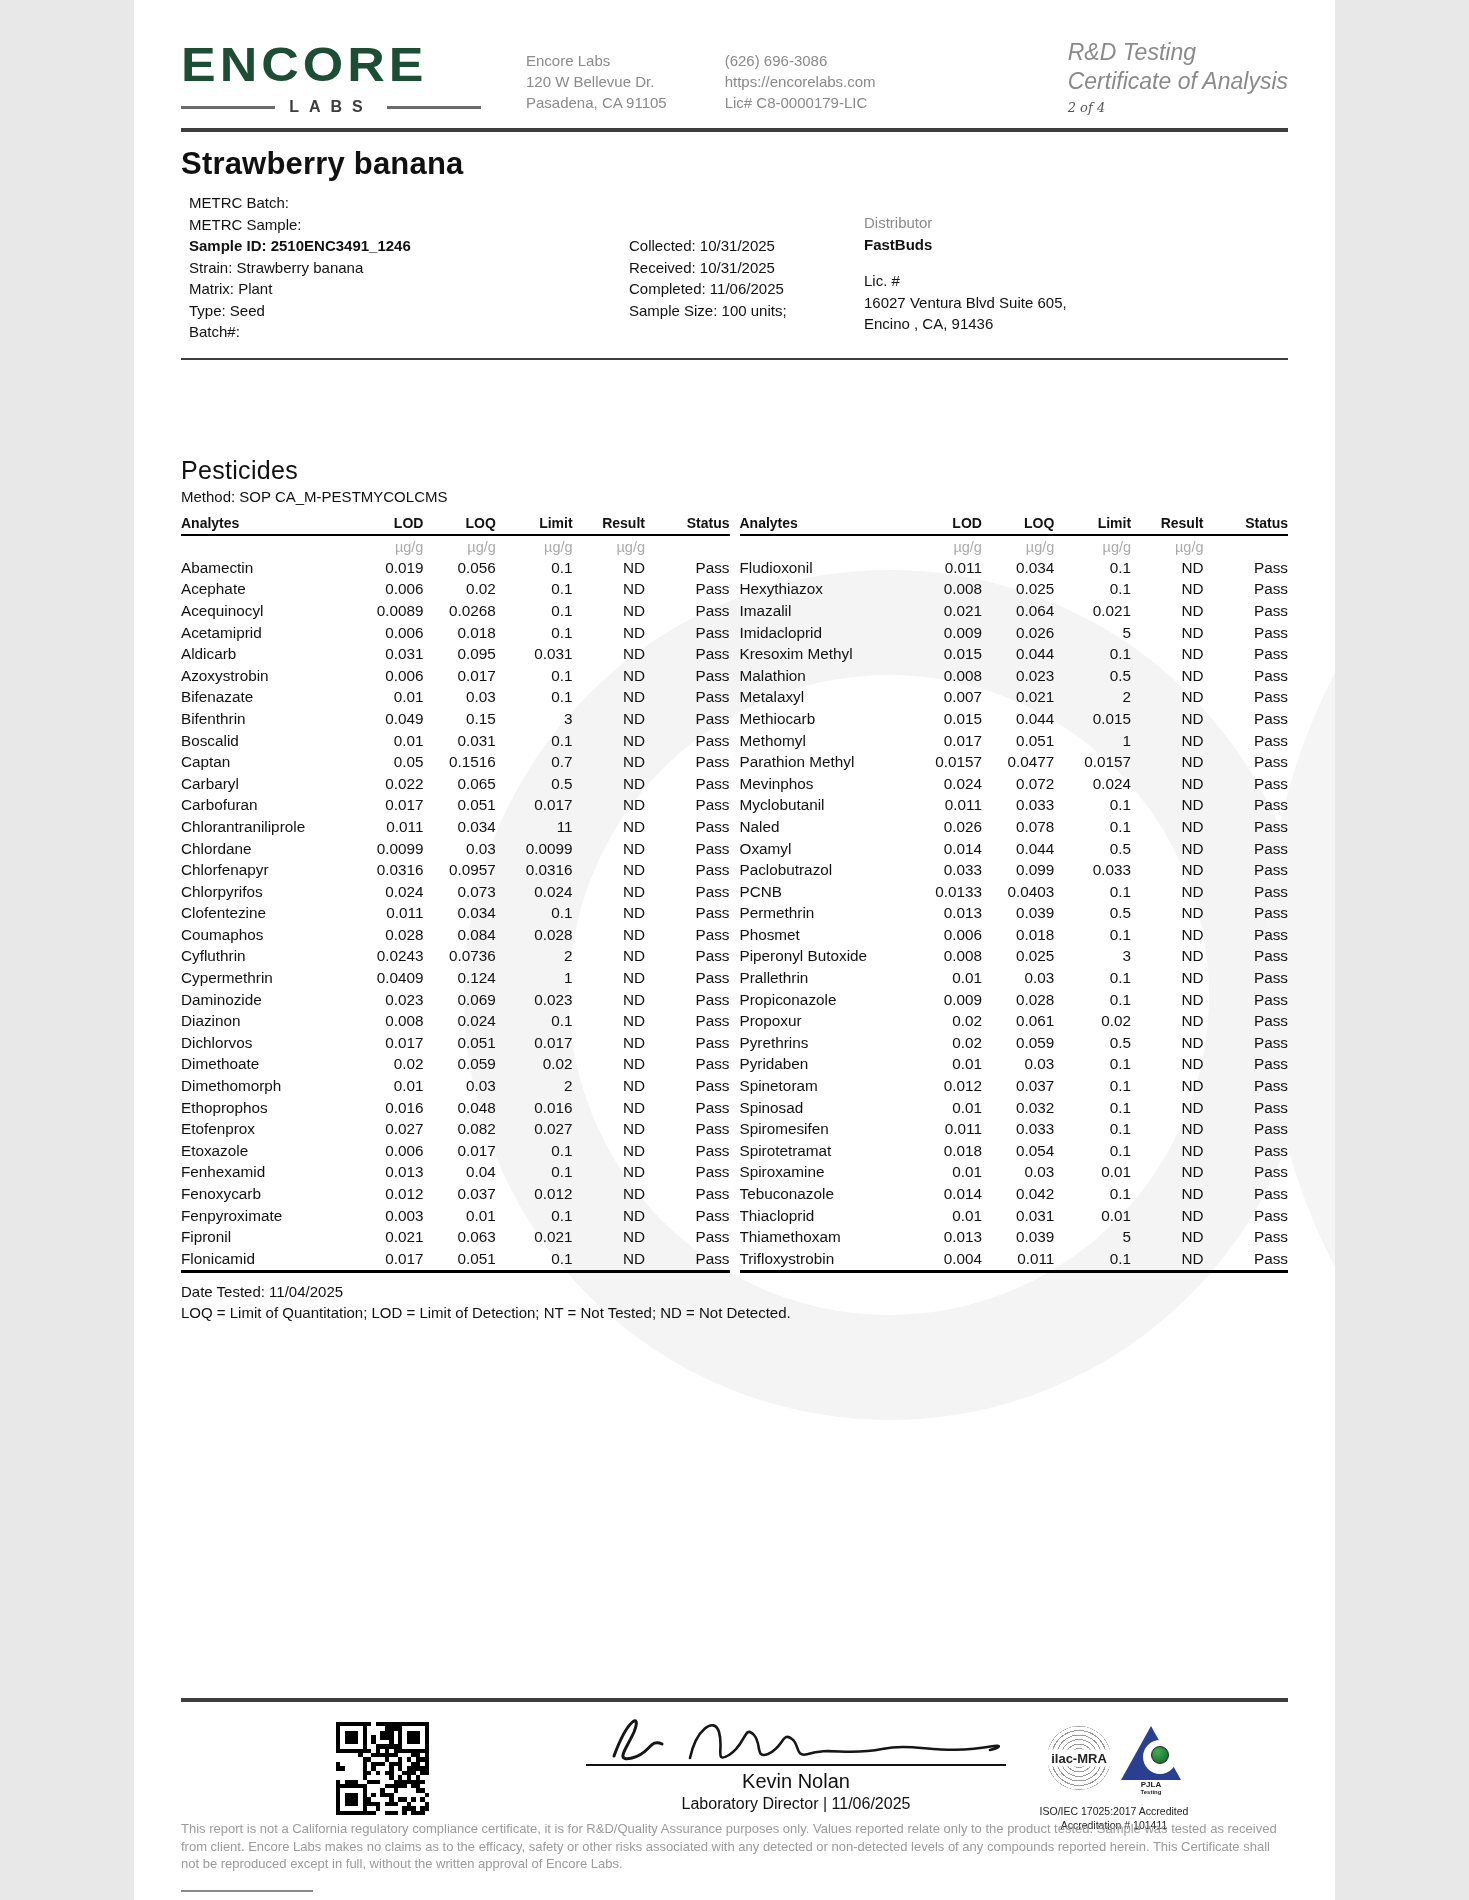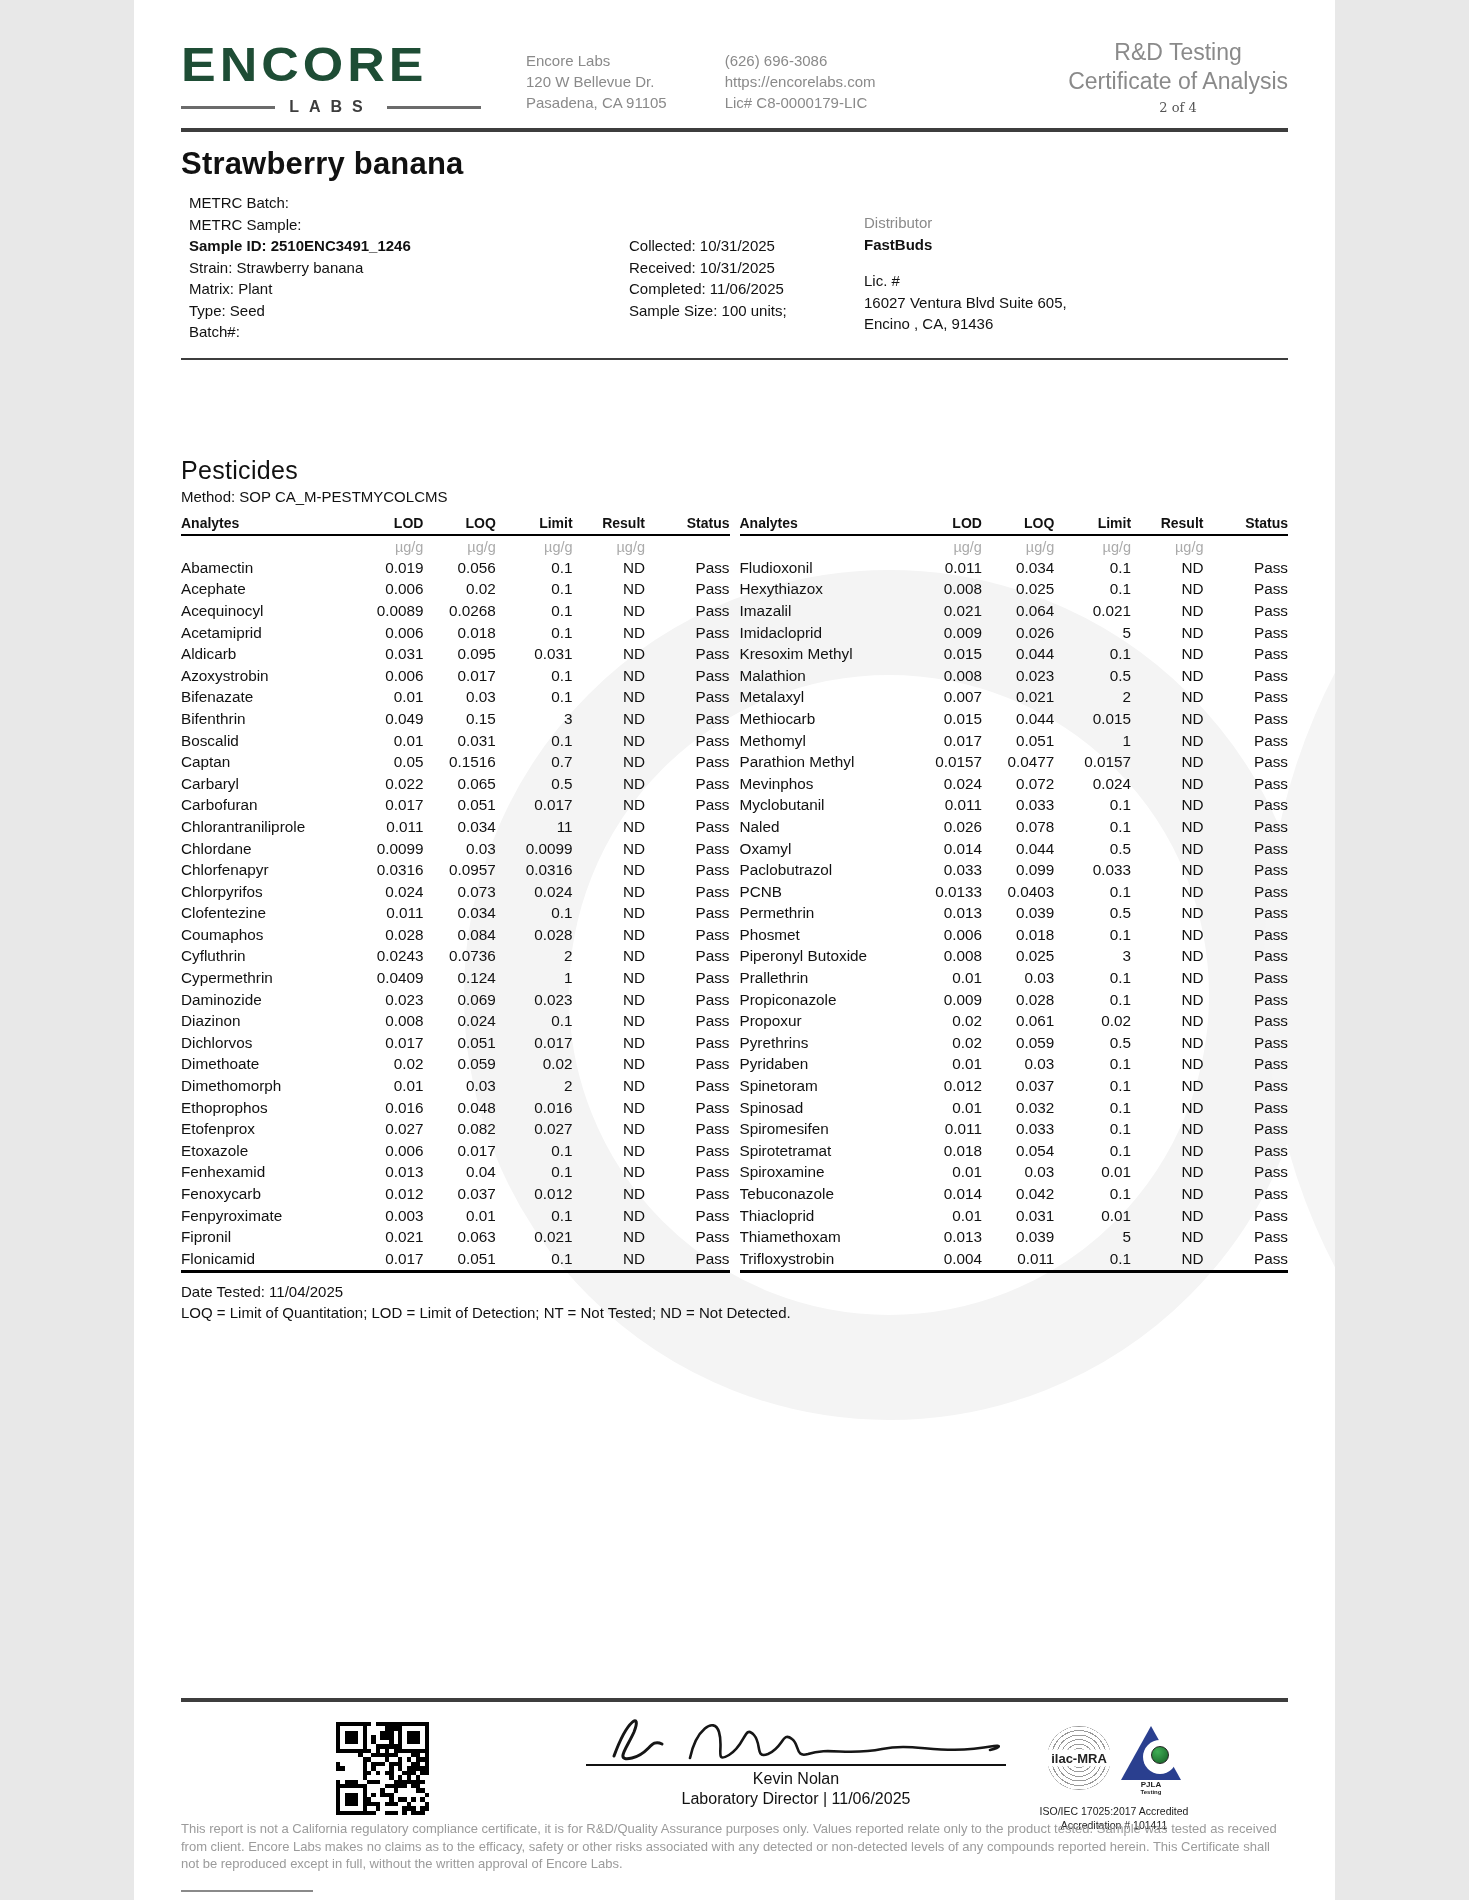--- a/index.html
+++ b/index.html
@@ -18,21 +18,21 @@
   
   .hdr { display:flex; align-items:flex-start; }
   .logo { width:300px; }
   .logo-word { font-size:52px; font-weight:800; letter-spacing:4px; color:#1E4D35; line-height:1; transform:scaleY(.92); }
   .logo-labs { display:flex; align-items:center; margin-top:8px; }
   .logo-labs .bar { flex:1; height:3px; background:#6b6b6b; }
   .logo-labs .txt { padding:0 14px; font-size:16px; font-weight:700; letter-spacing:10px; color:#3d3d3d; }
   .hcol { font-size:15px; line-height:21px; color:#8a8a8a; margin-top:12px; }
   .hcol1 { margin-left:45px; }
   .hcol2 { margin-left:58px; }
-  .hright { margin-left:auto; text-align:center; }
+  .hright { margin-left:auto; text-align:left;font-style:italic; }
   .hright .big { font-size:23px; color:#8a8a8a; line-height:29px; }
   .hright .pg { font-size:13px; color:#555; margin-top:4px; font-family:"DejaVu Serif", serif; }
 
   .rule1 { border:0; border-top:4px solid #3d3d3d; margin:12px 0 0 0; }
   .rule2 { border:0; border-top:2.5px solid #3d3d3d; margin:8px 0 0 0; }
 
   h1.title { font-size:31px; margin:14px 0 10px 0; letter-spacing:0.2px; }
 
   .info { position:relative; height:158px; font-size:15px; line-height:21.5px; }
   .info .c1 { position:absolute; left:8px; top:0; }
@@ -56,21 +56,21 @@
   table.coa tr.units td { color:#ababab; font-size:14.5px; padding:3px 0 2px 0;margin-top:32px; }
   col.w-an { width:31%; } col.w-num { width:13.2%; } col.w-lim { width:14%; } col.w-res { width:13.2%; } col.w-st { width:15.4%; }
 
   .foot-note { font-size:15px; line-height:21px; margin-top:8px; }
 
   
   .footer { position:absolute; left:47px; right:47px; top:1698px; border-top:4px solid #3d3d3d; z-index:2; }
   .qr { position:absolute; left:155px; top:20px; width:93px; height:93px; background:#fff; }
   .sig-block { position:absolute; left:405px; top:2px; width:420px; text-align:center; }
   .sig-line { border-top:2px solid #111; margin-top:-6px; }
-  .sig-name { font-size:16px; margin-top:4px; }
+  .sig-name { font-size:20px; margin-top:4px; }
   .sig-title { font-size:16px; margin-top:2px; }
   .logos { position:absolute; left:838px; top:24px; width:190px; text-align:center; }
   .logo-row { display:flex; justify-content:center; align-items:flex-end; gap:10px; }
   .ilac { position:relative; width:64px; height:64px; border-radius:50%;
           background:repeating-radial-gradient(circle at 50% 50%, #9a9a9a 0 1px, #fff 1px 4.5px); }
   .ilac span { position:absolute; left:-5px; right:-5px; top:50%; transform:translateY(-50%);
                background:#fff; font-size:13px; font-weight:800; color:#222; padding:1px 0; }
   .pjla { position:relative; width:60px; height:64px; }
   .pjla .tri { position:absolute; left:0; top:0; width:60px; height:54px;
                background:#2a3f8f; clip-path:polygon(50% 0, 0 100%, 100% 100%); }

